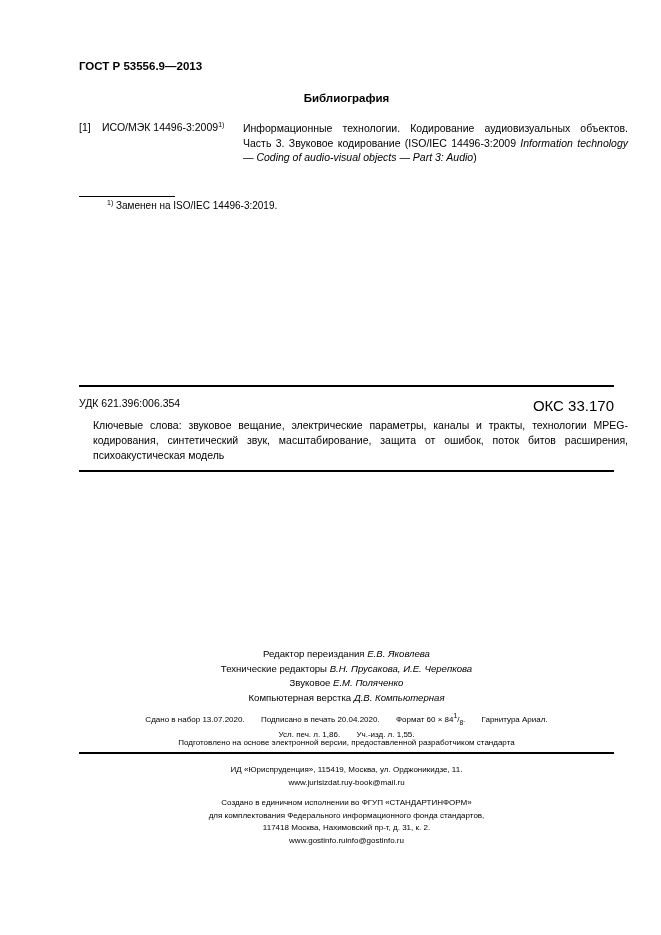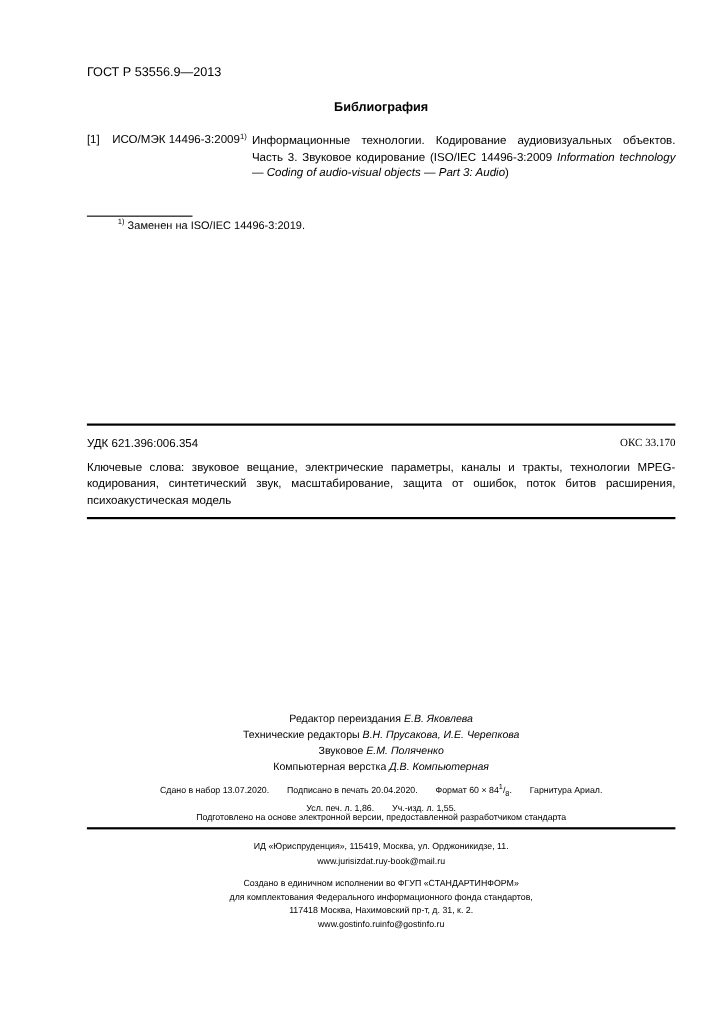--- a/index.html
+++ b/index.html
@@ -1,30 +1,30 @@
 <!DOCTYPE html>
 <html><head>
 <meta charset="utf-8">
 <style>
   html, body { margin: 0; padding: 0; background: #ffffff; }
   body { width: 661px; height: 935px; position: relative; overflow: hidden;
          font-family: "Liberation Sans", sans-serif; color: #000; }
   .abs { position: absolute; }
-  .doc-id { left: 79px; top: 60px; font-size: 11.5px; font-weight: normal; }
+  .doc-id { left: 79px; top: 60px; font-size: 11.5px; font-weight: bold; }
   .bib-title { left: 0; width: 693px; top: 92px; text-align: center; font-size: 11.5px; font-weight: bold; }
   .bib-num { left: 79px; top: 121px; font-size: 10.5px; }
   .bib-ref { left: 102px; top: 121px; font-size: 10.5px; }
   .bib-ref sup, .fn sup { font-size: 7px; vertical-align: 4px; }
-  .bib-text { left: 229px; top: 121px; width: 385px; font-size: 10.5px; line-height: 14.5px; text-align: justify; }
+  .bib-text { left: 243px; top: 121px; width: 385px; font-size: 10.5px; line-height: 14.5px; text-align: justify; }
   .fn-line { left: 79px; top: 196px; width: 96px; height: 1px; background: #000; }
   .fn { left: 107px; top: 199px; font-size: 10px; }
   .rule { left: 79px; width: 535px; height: 2px; background: #000; }
   .udk { left: 79px; top: 397px; font-size: 10.5px; }
-  .oks { right: 47px; top: 397px; font-size: 10px; font-family: Liberation Serif, serif; }
-  .keywords { left: 79px; top: 418px; width: 535px; font-size: 10.5px; line-height: 15px; text-align: justify; }
+  .oks { right: 47px; top: 397px; font-size: 15px; }
+  .keywords { left: 93px; top: 418px; width: 535px; font-size: 10.5px; line-height: 15px; text-align: justify; }
   .credits { left: 0; width: 693px; top: 647px; text-align: center; font-size: 9.6px; line-height: 14.5px; }
   .credits i { font-style: italic; }
   .imprint { left: 0; width: 693px; top: 709px; text-align: center; font-size: 8px; line-height: 13px; }
   .imprint .gap { display: inline-block; width: 14px; }
   .prepared { left: 0; width: 693px; top: 738px; text-align: center; font-size: 8px; }
   .publisher { left: 0; width: 693px; top: 763px; text-align: center; font-size: 8px; line-height: 13px; }
   .created { left: 0; width: 693px; top: 797px; text-align: center; font-size: 8px; line-height: 12.5px; }
 </style>
 </head>
 <body>

